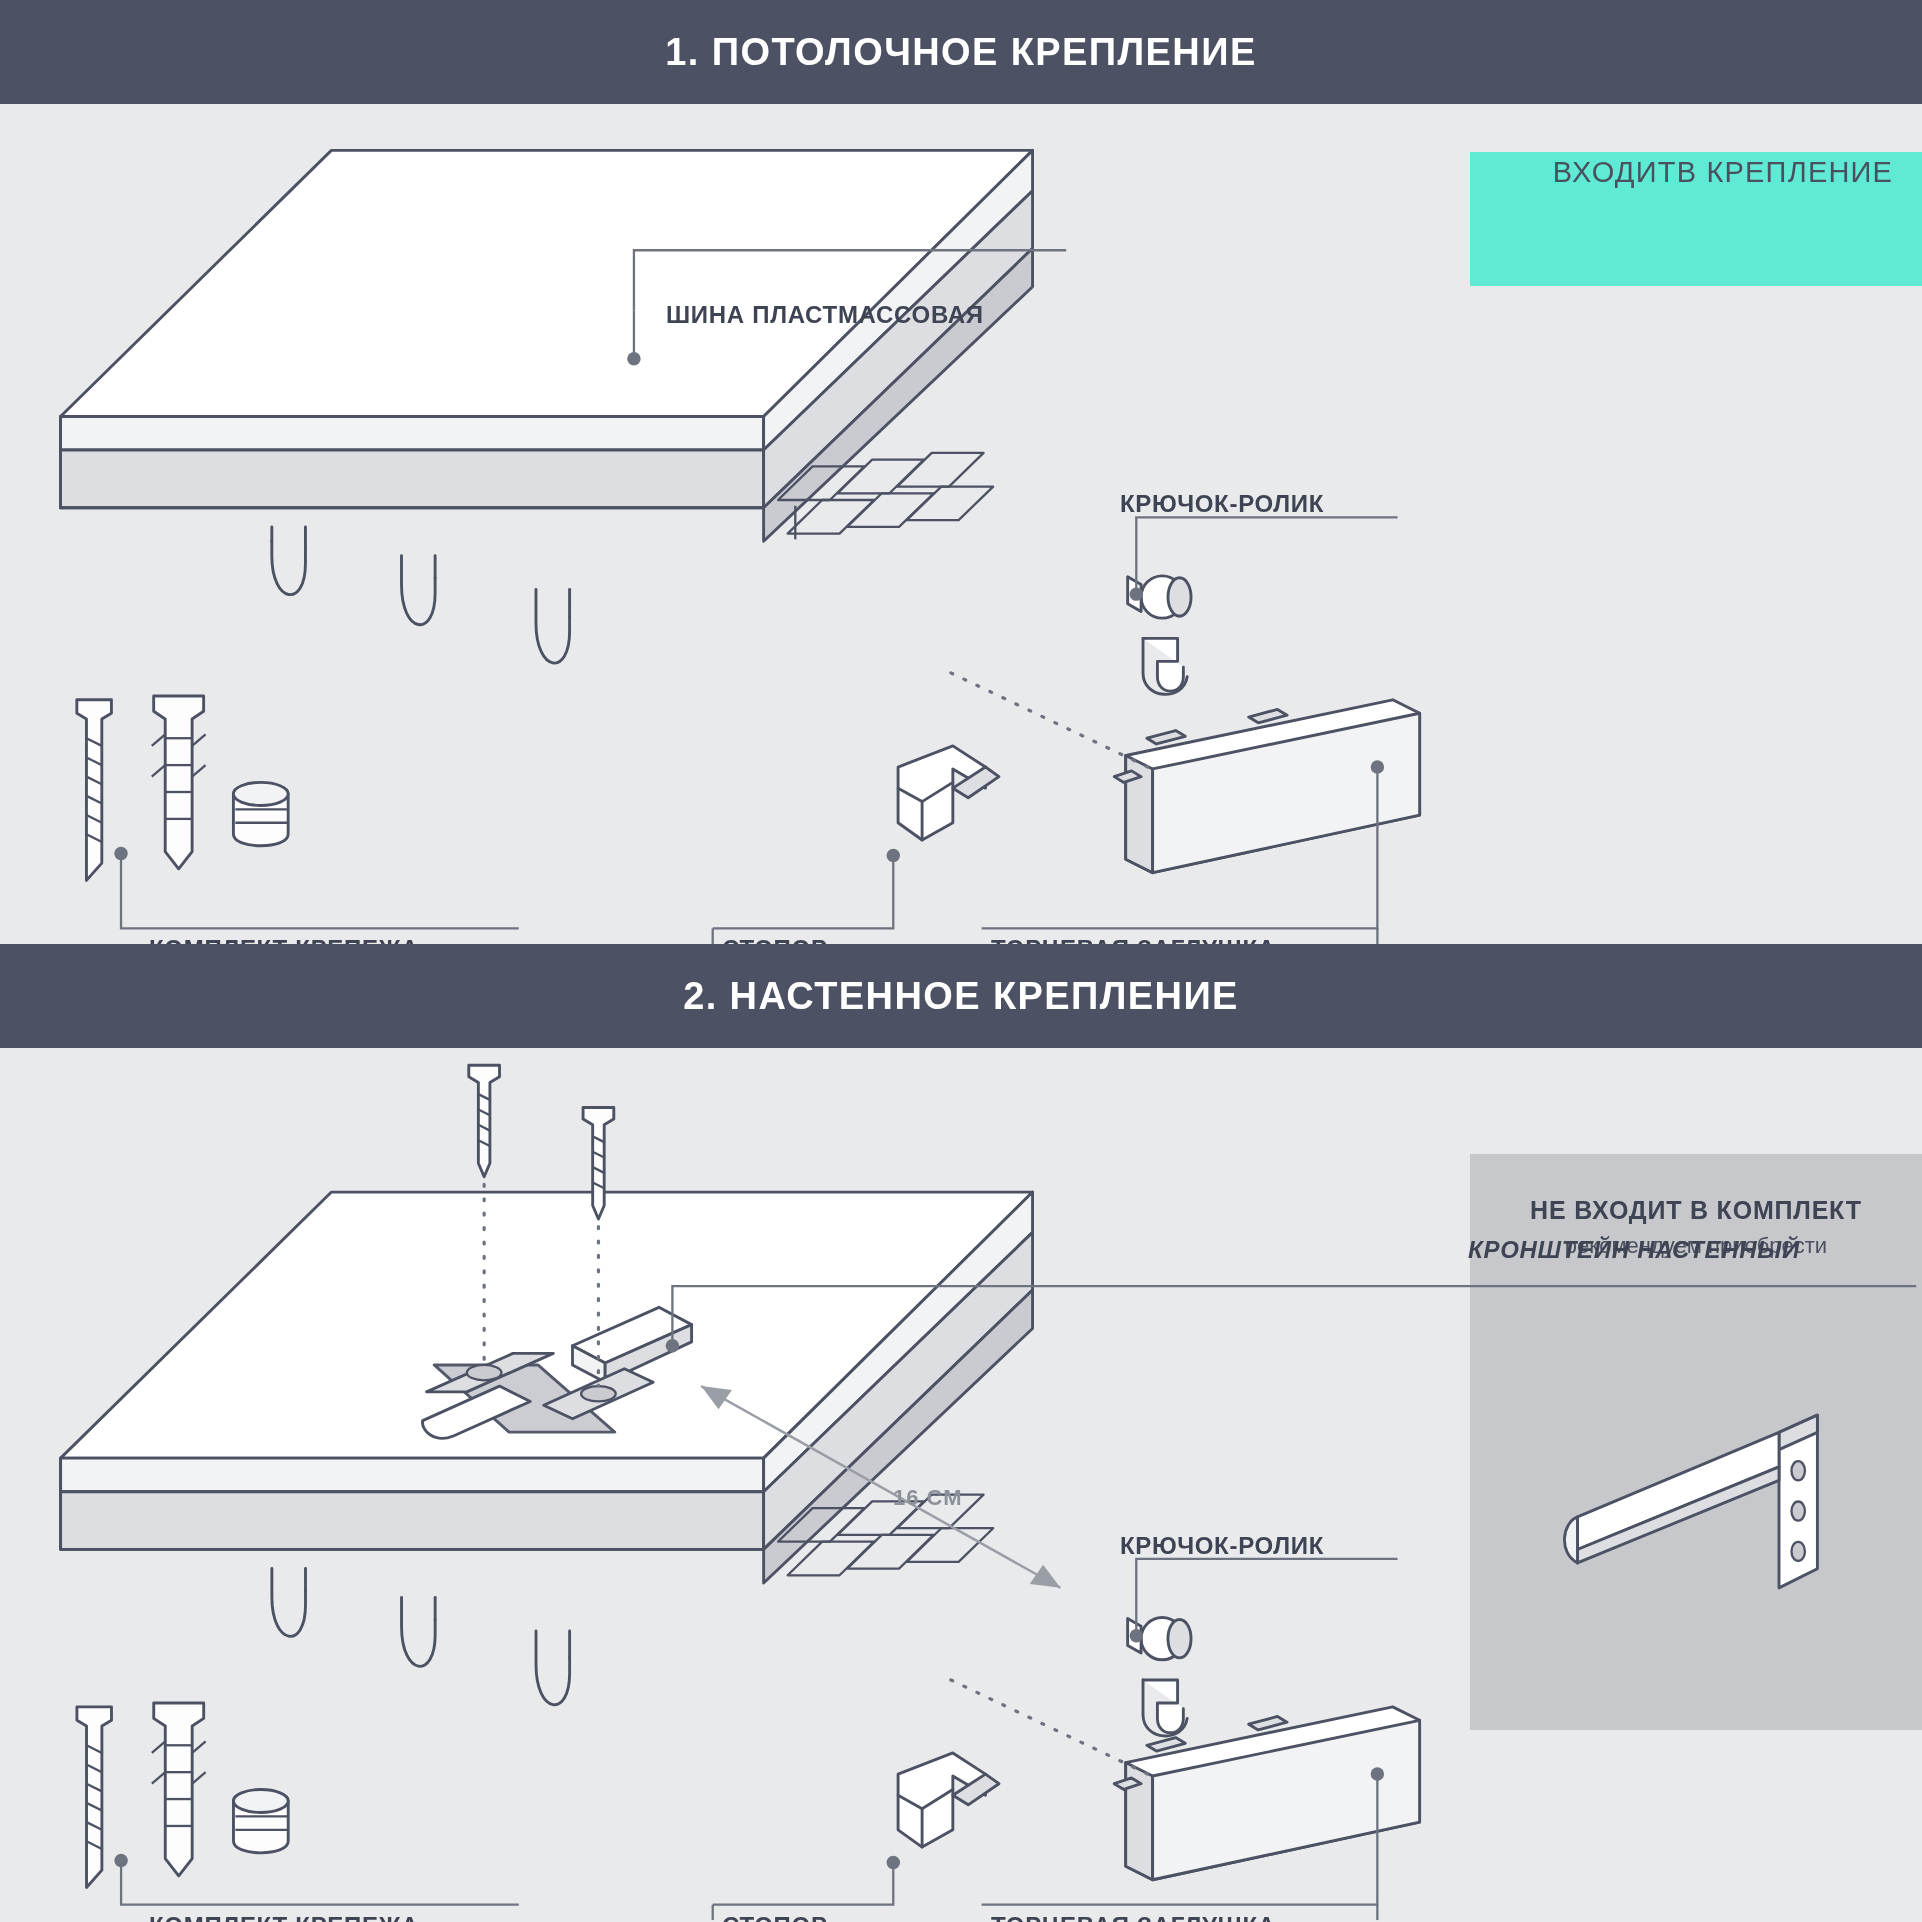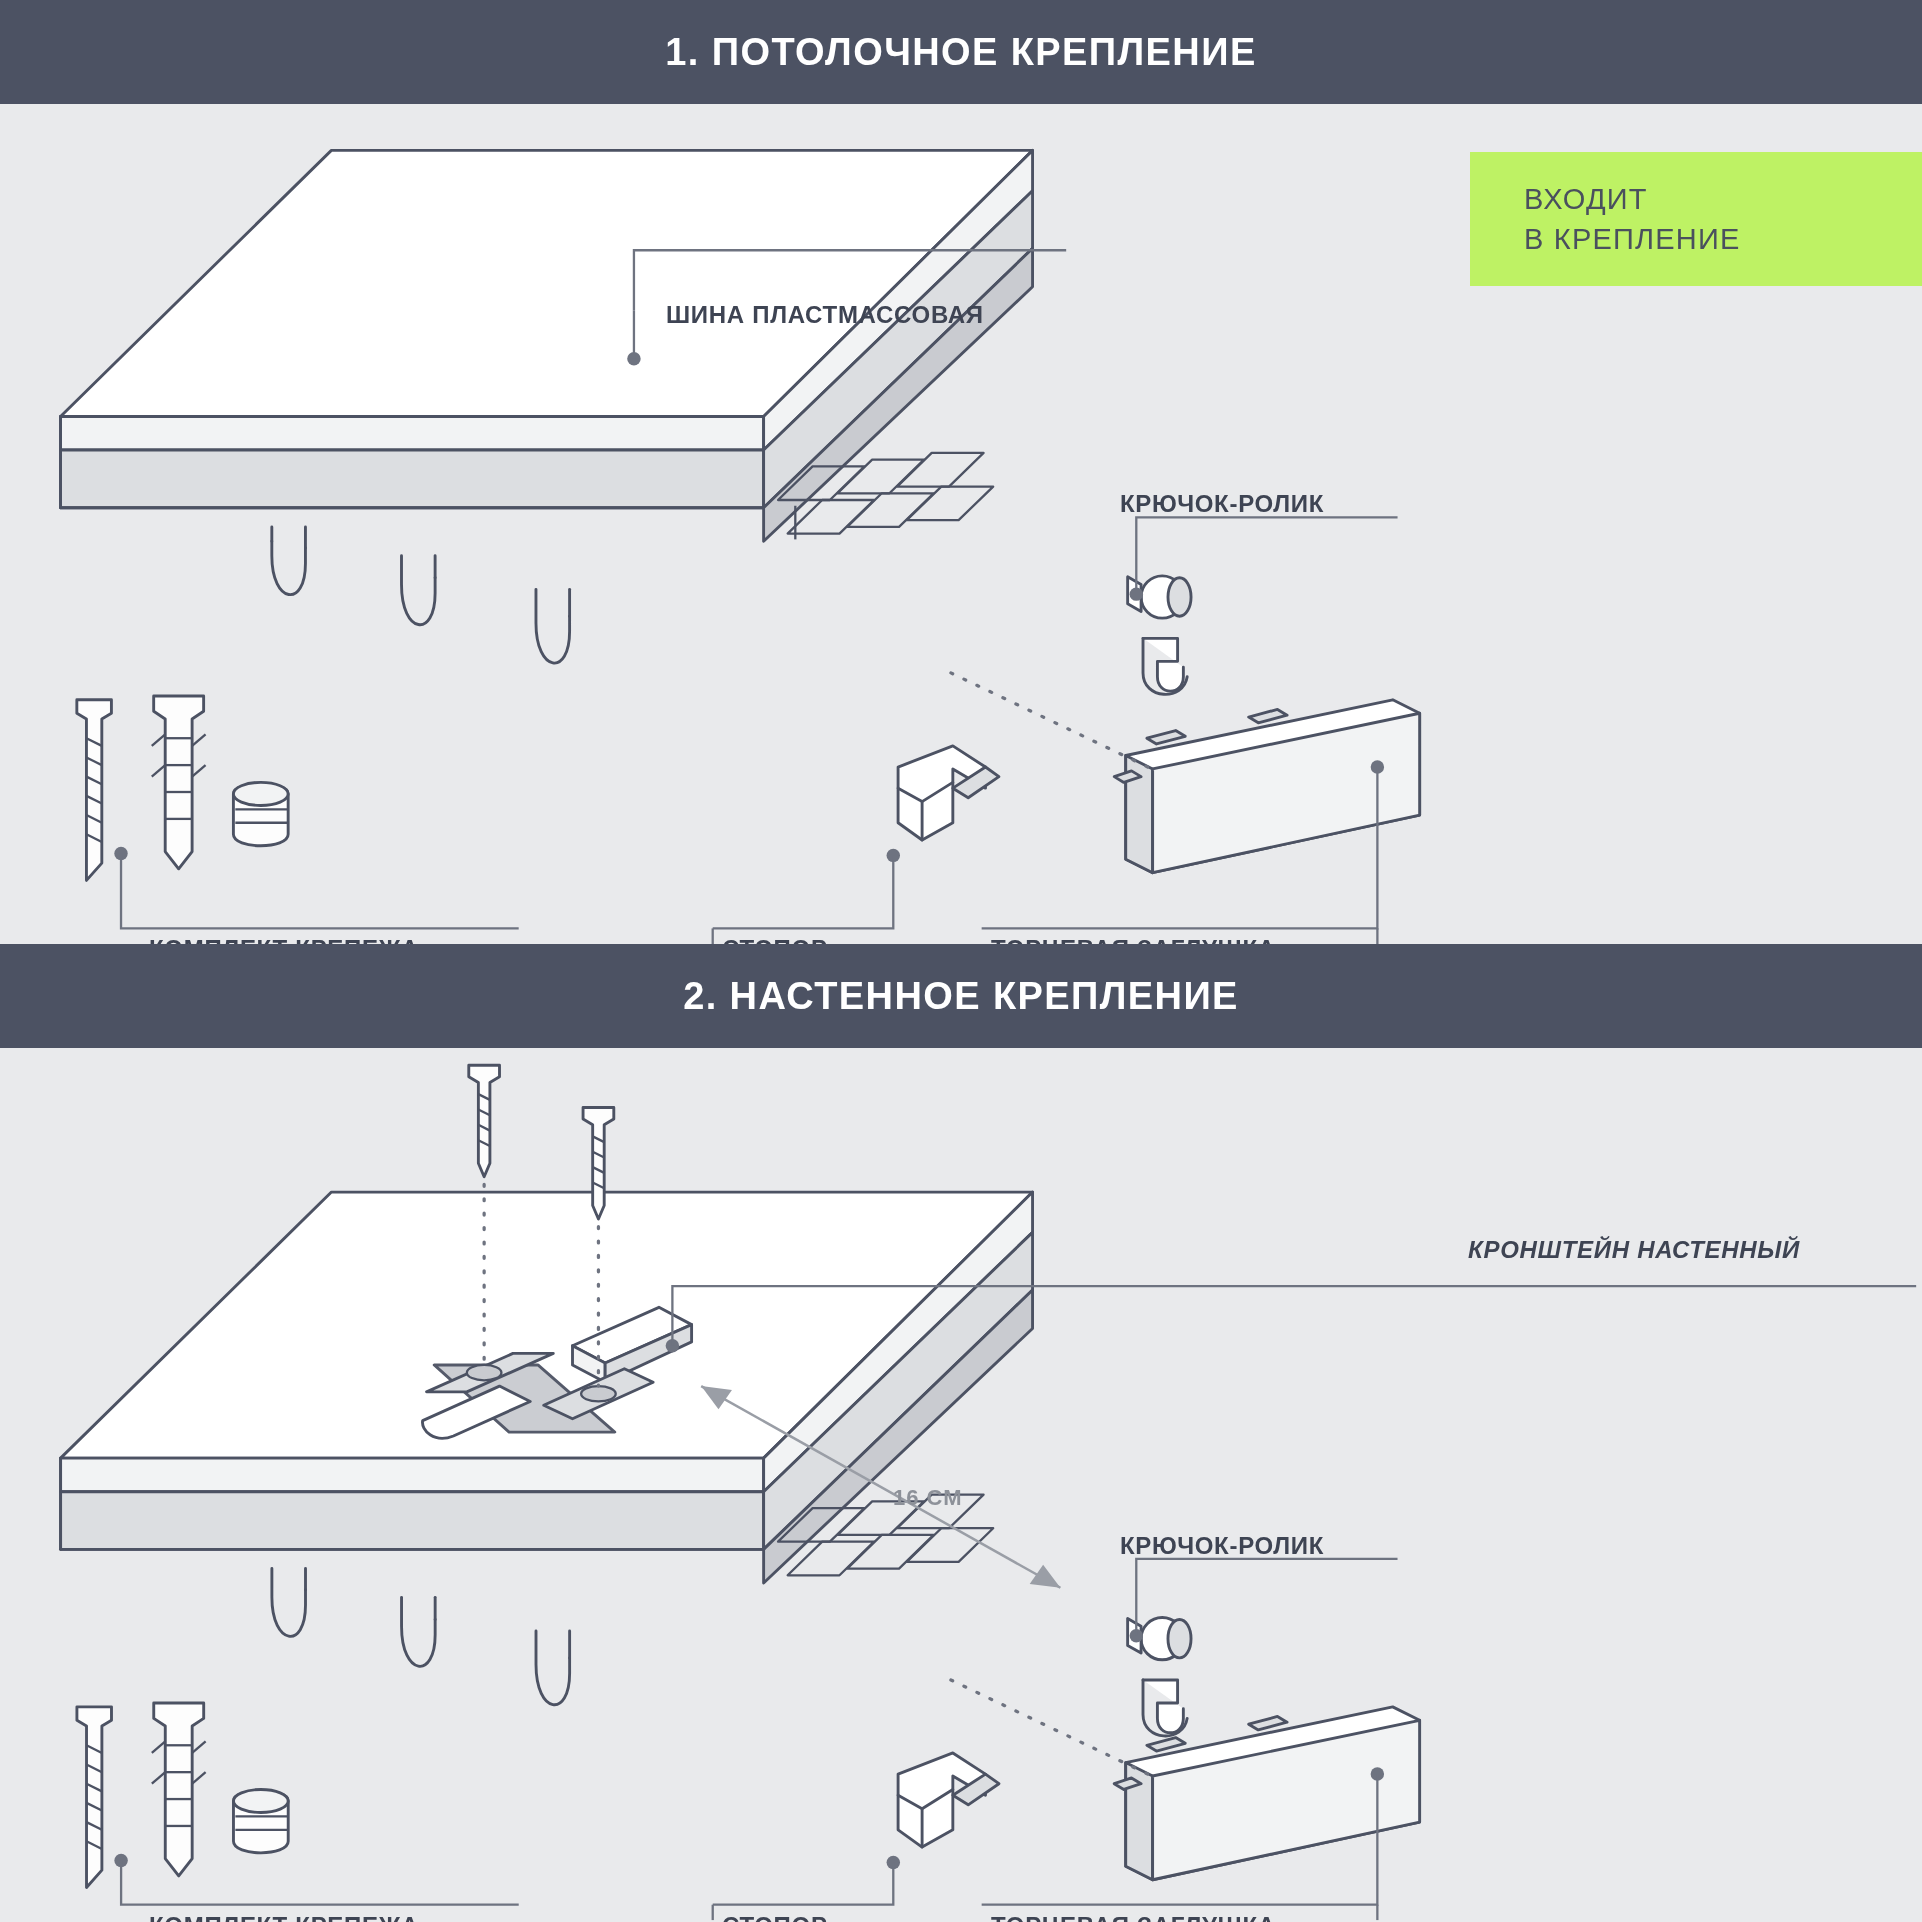--- a/index.html
+++ b/index.html
@@ -24,22 +24,22 @@
   #hdr1 { top:0; height:104px; }
   #hdr2 { top:944px; height:104px; }
 
   .panel { position:absolute; left:0; width:1922px; background:#e9eaec; }
   #panel1 { top:104px; height:841px; }
   #panel2 { top:1048px; height:874px; }
 
   
   .badge-white {
     position:absolute;
-    background:#bef264;
-    display:flex; flex-direction:column; justify-content:center;
+    background:#5eead4;
+    display:flex; flex-direction:row; justify-content:center;
     padding-left:54px;
     box-sizing:border-box;
     letter-spacing:1.2px;
   }
   .badge-white span { font-size:29px; line-height:40px; color:#4a505e; }
 
   .badge-grey {
     position:absolute;
     background:#c6c8cc;
     box-sizing:border-box;
@@ -237,20 +237,39 @@
     <div class="label" style="left:722px; top:831px;">СТОПОР</div>
     <div class="label" style="left:991px; top:831px;">ТОРЦЕВАЯ ЗАГЛУШКА</div>
   </div>
 
   <div class="section-header" id="hdr2">
     <span>2. НАСТЕННОЕ КРЕПЛЕНИЕ</span>
   </div>
 
   <div class="panel" id="panel2">
 
+    <div class="badge-grey" style="left:1470px; top:106px; width:452px; height:576px;">
+      <div class="bg-title">НЕ ВХОДИТ В КОМПЛЕКТ</div>
+      <div class="bg-sub">рекомендуем приобрести</div>
+      <svg width="452" height="576" viewBox="0 0 471 600">
+        <g>
+
+          <path class="f-white obj-line" d="M 322,290 L 362,272 L 362,432 L 322,452 Z"></path>
+          <path class="f-l2 obj-line" d="M 322,290 L 362,272 L 362,290 L 322,308 Z"></path>
+
+          <path class="f-white obj-line" d="M 112,378 L 322,290 L 322,326 L 112,412 Z"></path>
+          <path class="f-l2 obj-line" d="M 112,412 L 322,326 L 322,340 L 112,426 Z"></path>
+          <path class="f-l1 obj-line" d="M 112,378 C 96,384 92,416 112,426 Z"></path>
+
+          <ellipse class="f-l3 obj-line-thin" cx="342" cy="330" rx="7" ry="10"></ellipse>
+          <ellipse class="f-l3 obj-line-thin" cx="342" cy="372" rx="7" ry="10"></ellipse>
+          <ellipse class="f-l3 obj-line-thin" cx="342" cy="414" rx="7" ry="10"></ellipse>
+        </g>
+      </svg>
+    </div>
 
     <svg width="1922" height="874" viewBox="0 0 2001 910">
 
       <g>
         <path class="f-white obj-line" d="M 345,150 L 1075,150 L 795,427 L 63,427 Z"></path>
         <path class="f-l1 obj-line" d="M 63,427 L 795,427 L 795,462 L 63,462 Z"></path>
         <path class="f-l2 obj-line" d="M 63,462 L 795,462 L 795,522 L 63,522 Z"></path>
         <path class="f-l1 obj-line" d="M 795,427 L 1075,150 L 1075,192 L 795,462 Z"></path>
         <path class="f-l2 obj-line" d="M 795,462 L 1075,192 L 1075,252 L 795,522 Z"></path>
         <path class="f-l3 obj-line" d="M 795,522 L 1075,252 L 1075,292 L 795,557 Z"></path>

